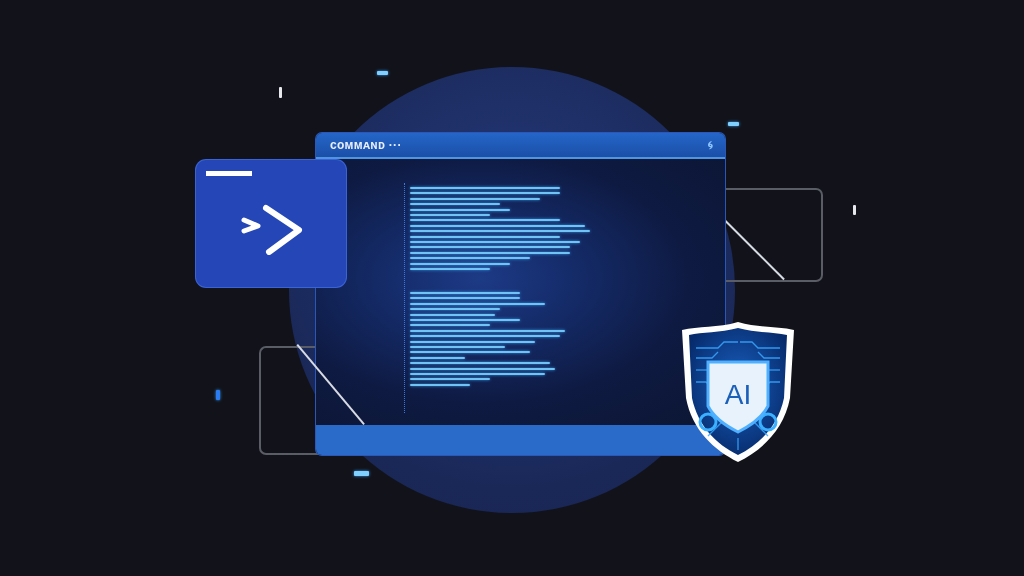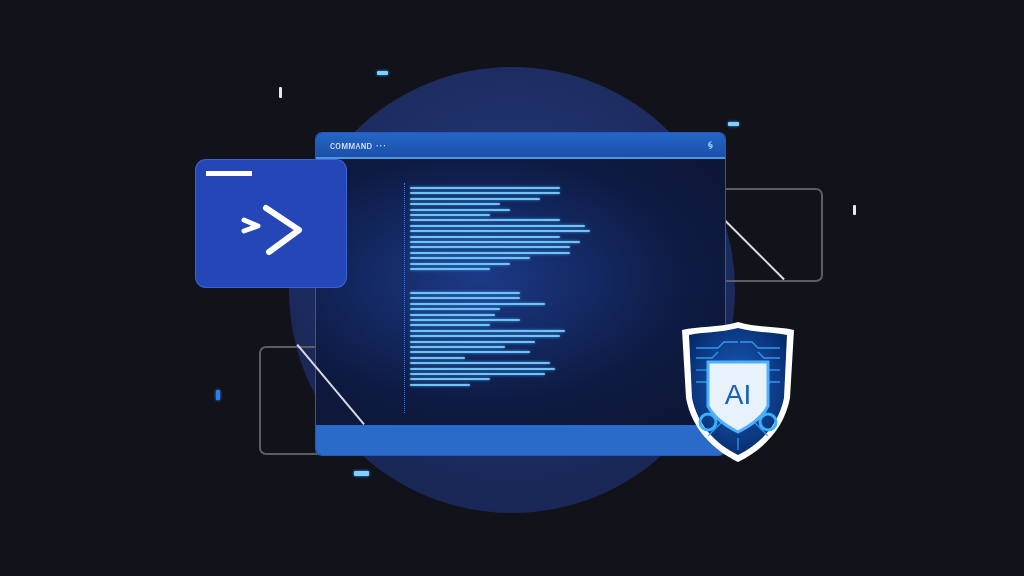--- a/index.html
+++ b/index.html
@@ -5,21 +5,21 @@
   html,body{margin:0;padding:0;}
   body{width:1024px;height:576px;overflow:hidden;background:#12131a;position:relative;font-family:"Liberation Sans",sans-serif;}
   .abs{position:absolute;}
   .circle{left:289px;top:67px;width:446px;height:446px;border-radius:50%;
     background:radial-gradient(circle at 50% 40%, #26397a 0%, #1e2f66 45%, #1a2858 70%, #182350 100%);}
   .outline-box{border:2px solid #5a5d66;border-radius:7px;}
   .diag{height:2px;background:#d8dbe4;transform-origin:0 0;}
   .window{left:316px;top:133px;width:409px;height:322px;border-radius:6px;overflow:hidden;
     background:#0f1630;box-shadow:0 0 0 1px #2b58b8;}
   .titlebar{height:24px;background:linear-gradient(#2466c8,#1b4fa8);border-bottom:2px solid #4f95e0;display:flex;align-items:center;justify-content:space-between;padding:0 12px 0 14px;}
-  .title{color:#e8eefc;font-size:10px;font-weight:normal;letter-spacing:0.3px;}
+  .title{color:#e8eefc;font-size:12px;font-weight:bold;letter-spacing:0.3px;}
   .title-icon{color:#8cc4ff;font-size:11px;font-weight:bold;}
   .body{position:absolute;left:0;top:26px;right:0;bottom:30px;
     background:radial-gradient(ellipse at 40% 45%, #1d3a86 0%, #142a66 30%, #0e1a42 60%, #0c1532 100%);}
   .gutter{position:absolute;left:88px;top:24px;width:1px;height:230px;border-left:1px dotted #3b77d8;}
   .code-line{position:absolute;height:2px;background:#6fc3f5;border-radius:1px;box-shadow:0 0 3px #3a9ae8;}
   .statusbar{position:absolute;left:0;right:0;bottom:0;height:30px;background:#2a6ac8;}
   .terminal{left:196px;top:160px;width:150px;height:127px;border-radius:10px;background:#2446b6;box-shadow:0 0 0 1px #3a63d6;}
   .term-bar{position:absolute;left:10px;top:11px;width:46px;height:5px;background:#fff;}
   .dash{background:#7fd0ff;border-radius:1px;box-shadow:0 0 3px #3aa0ff;}
 </style>

